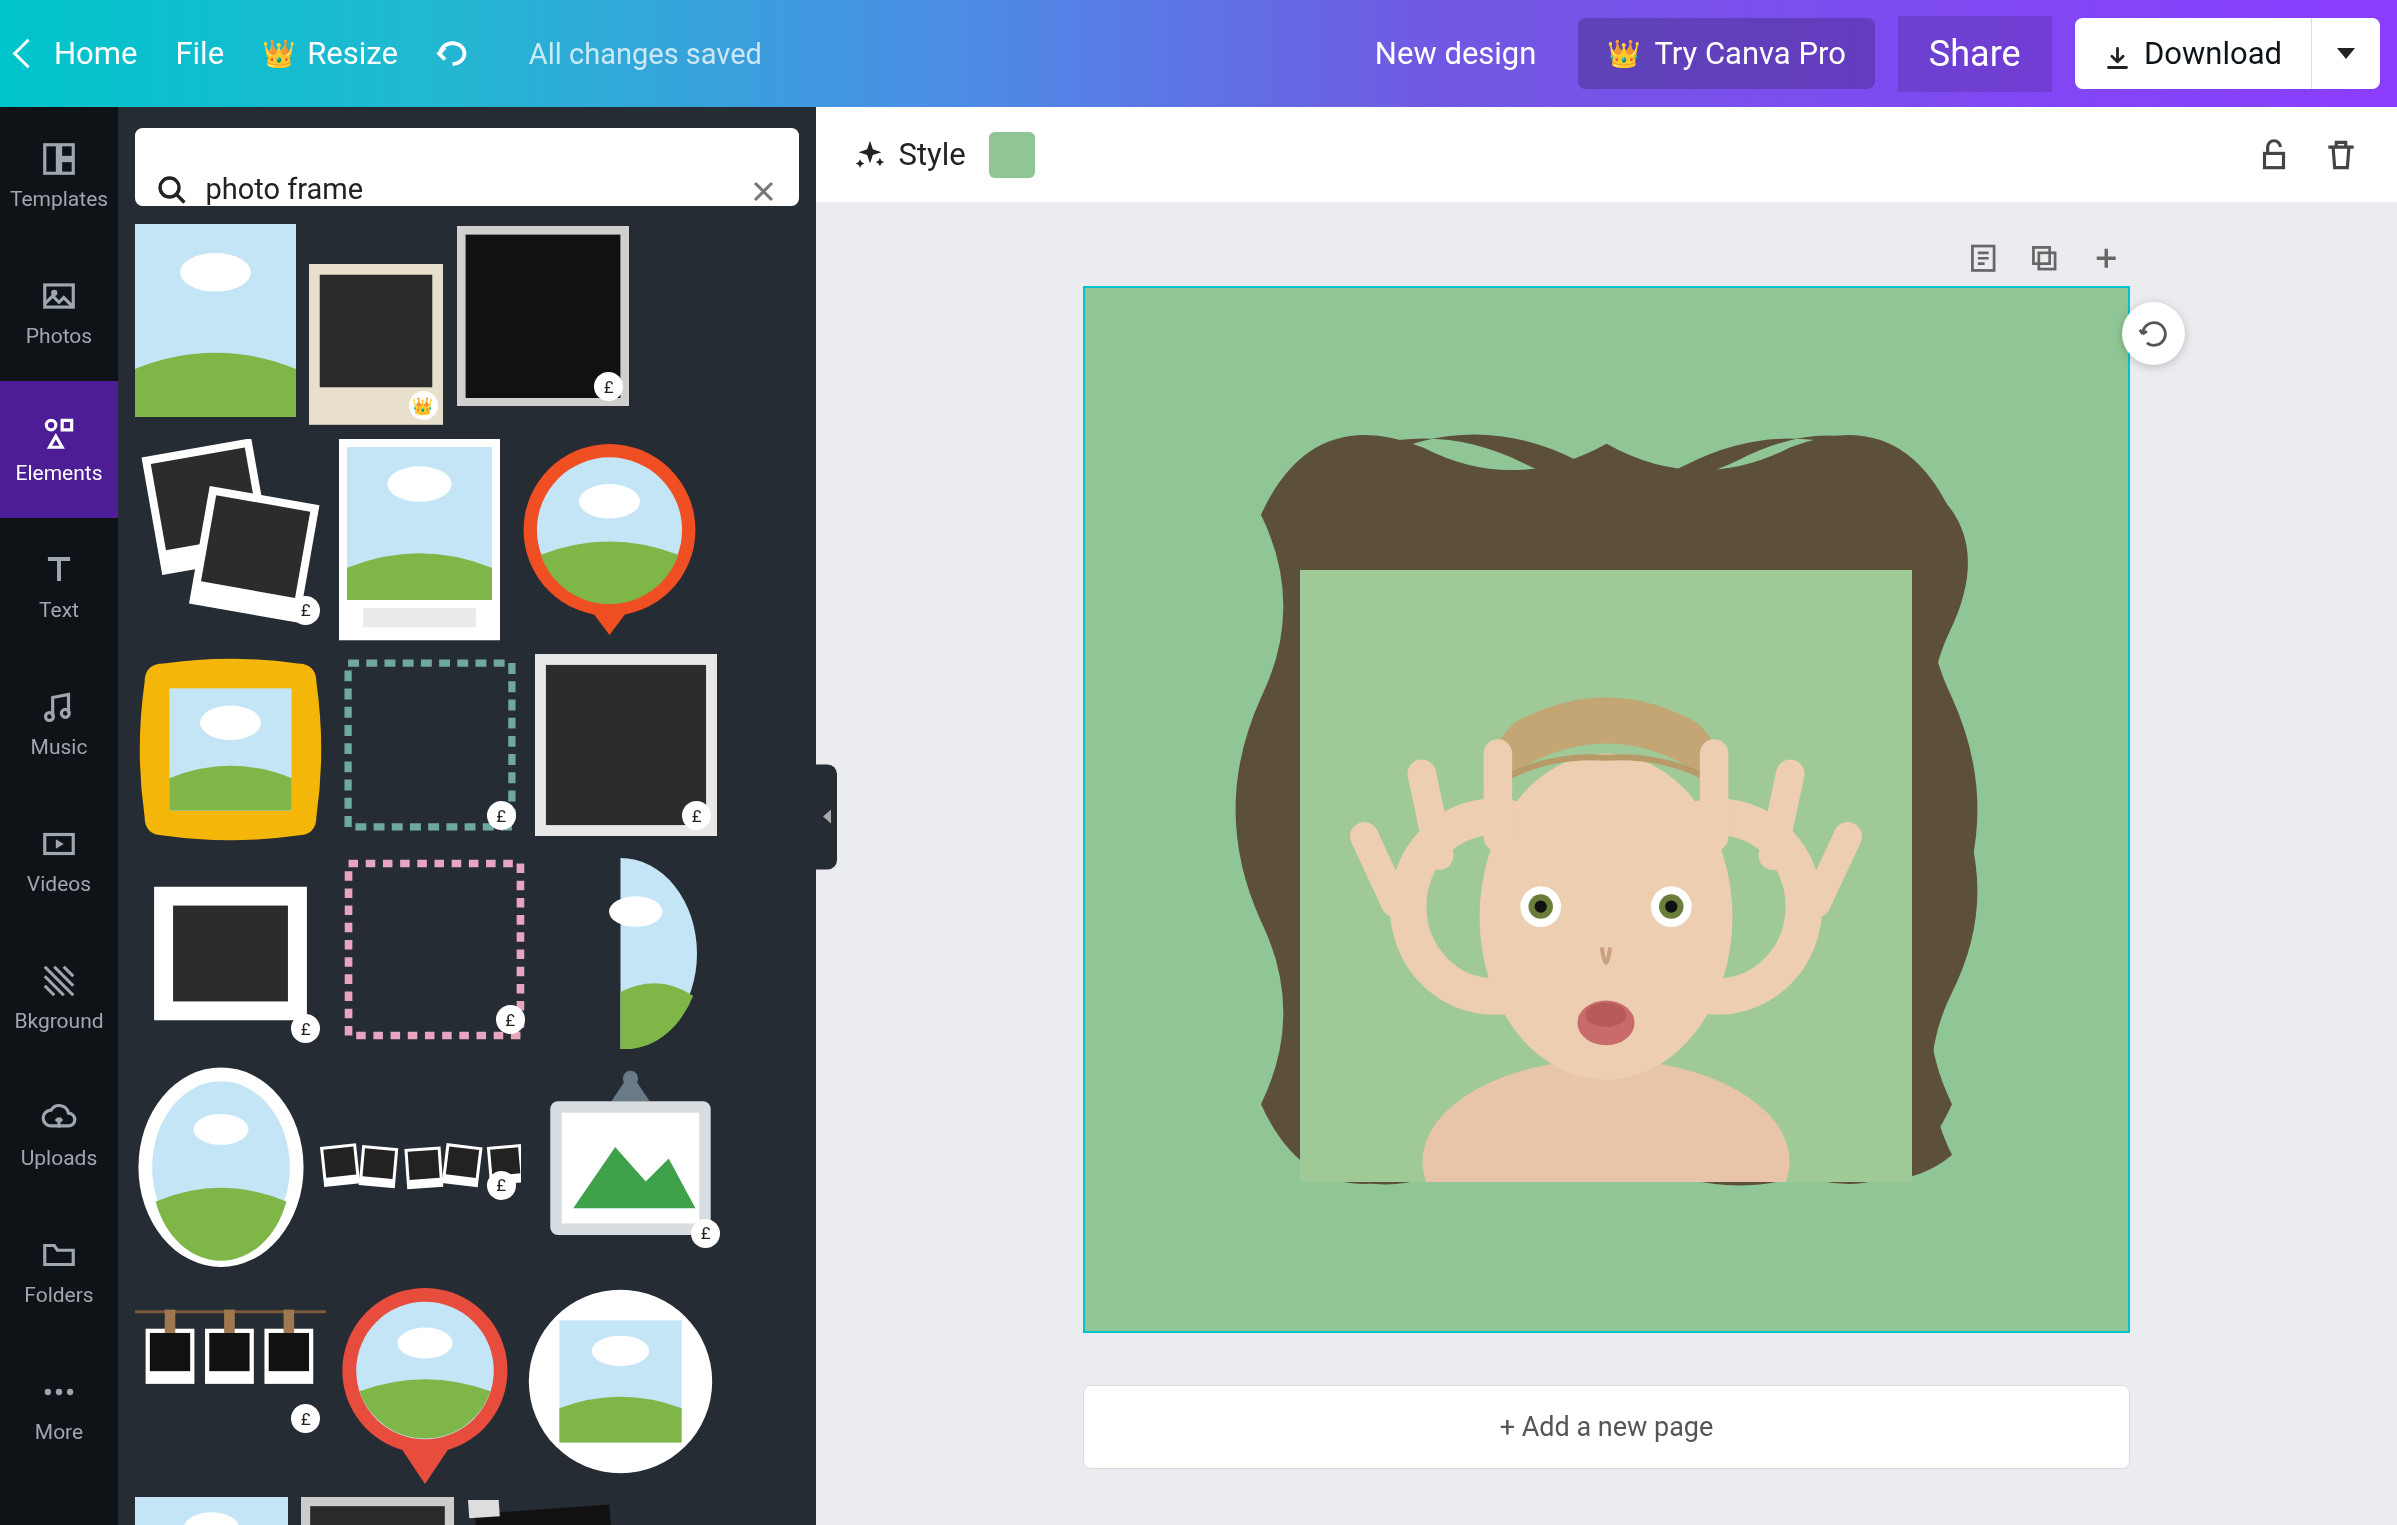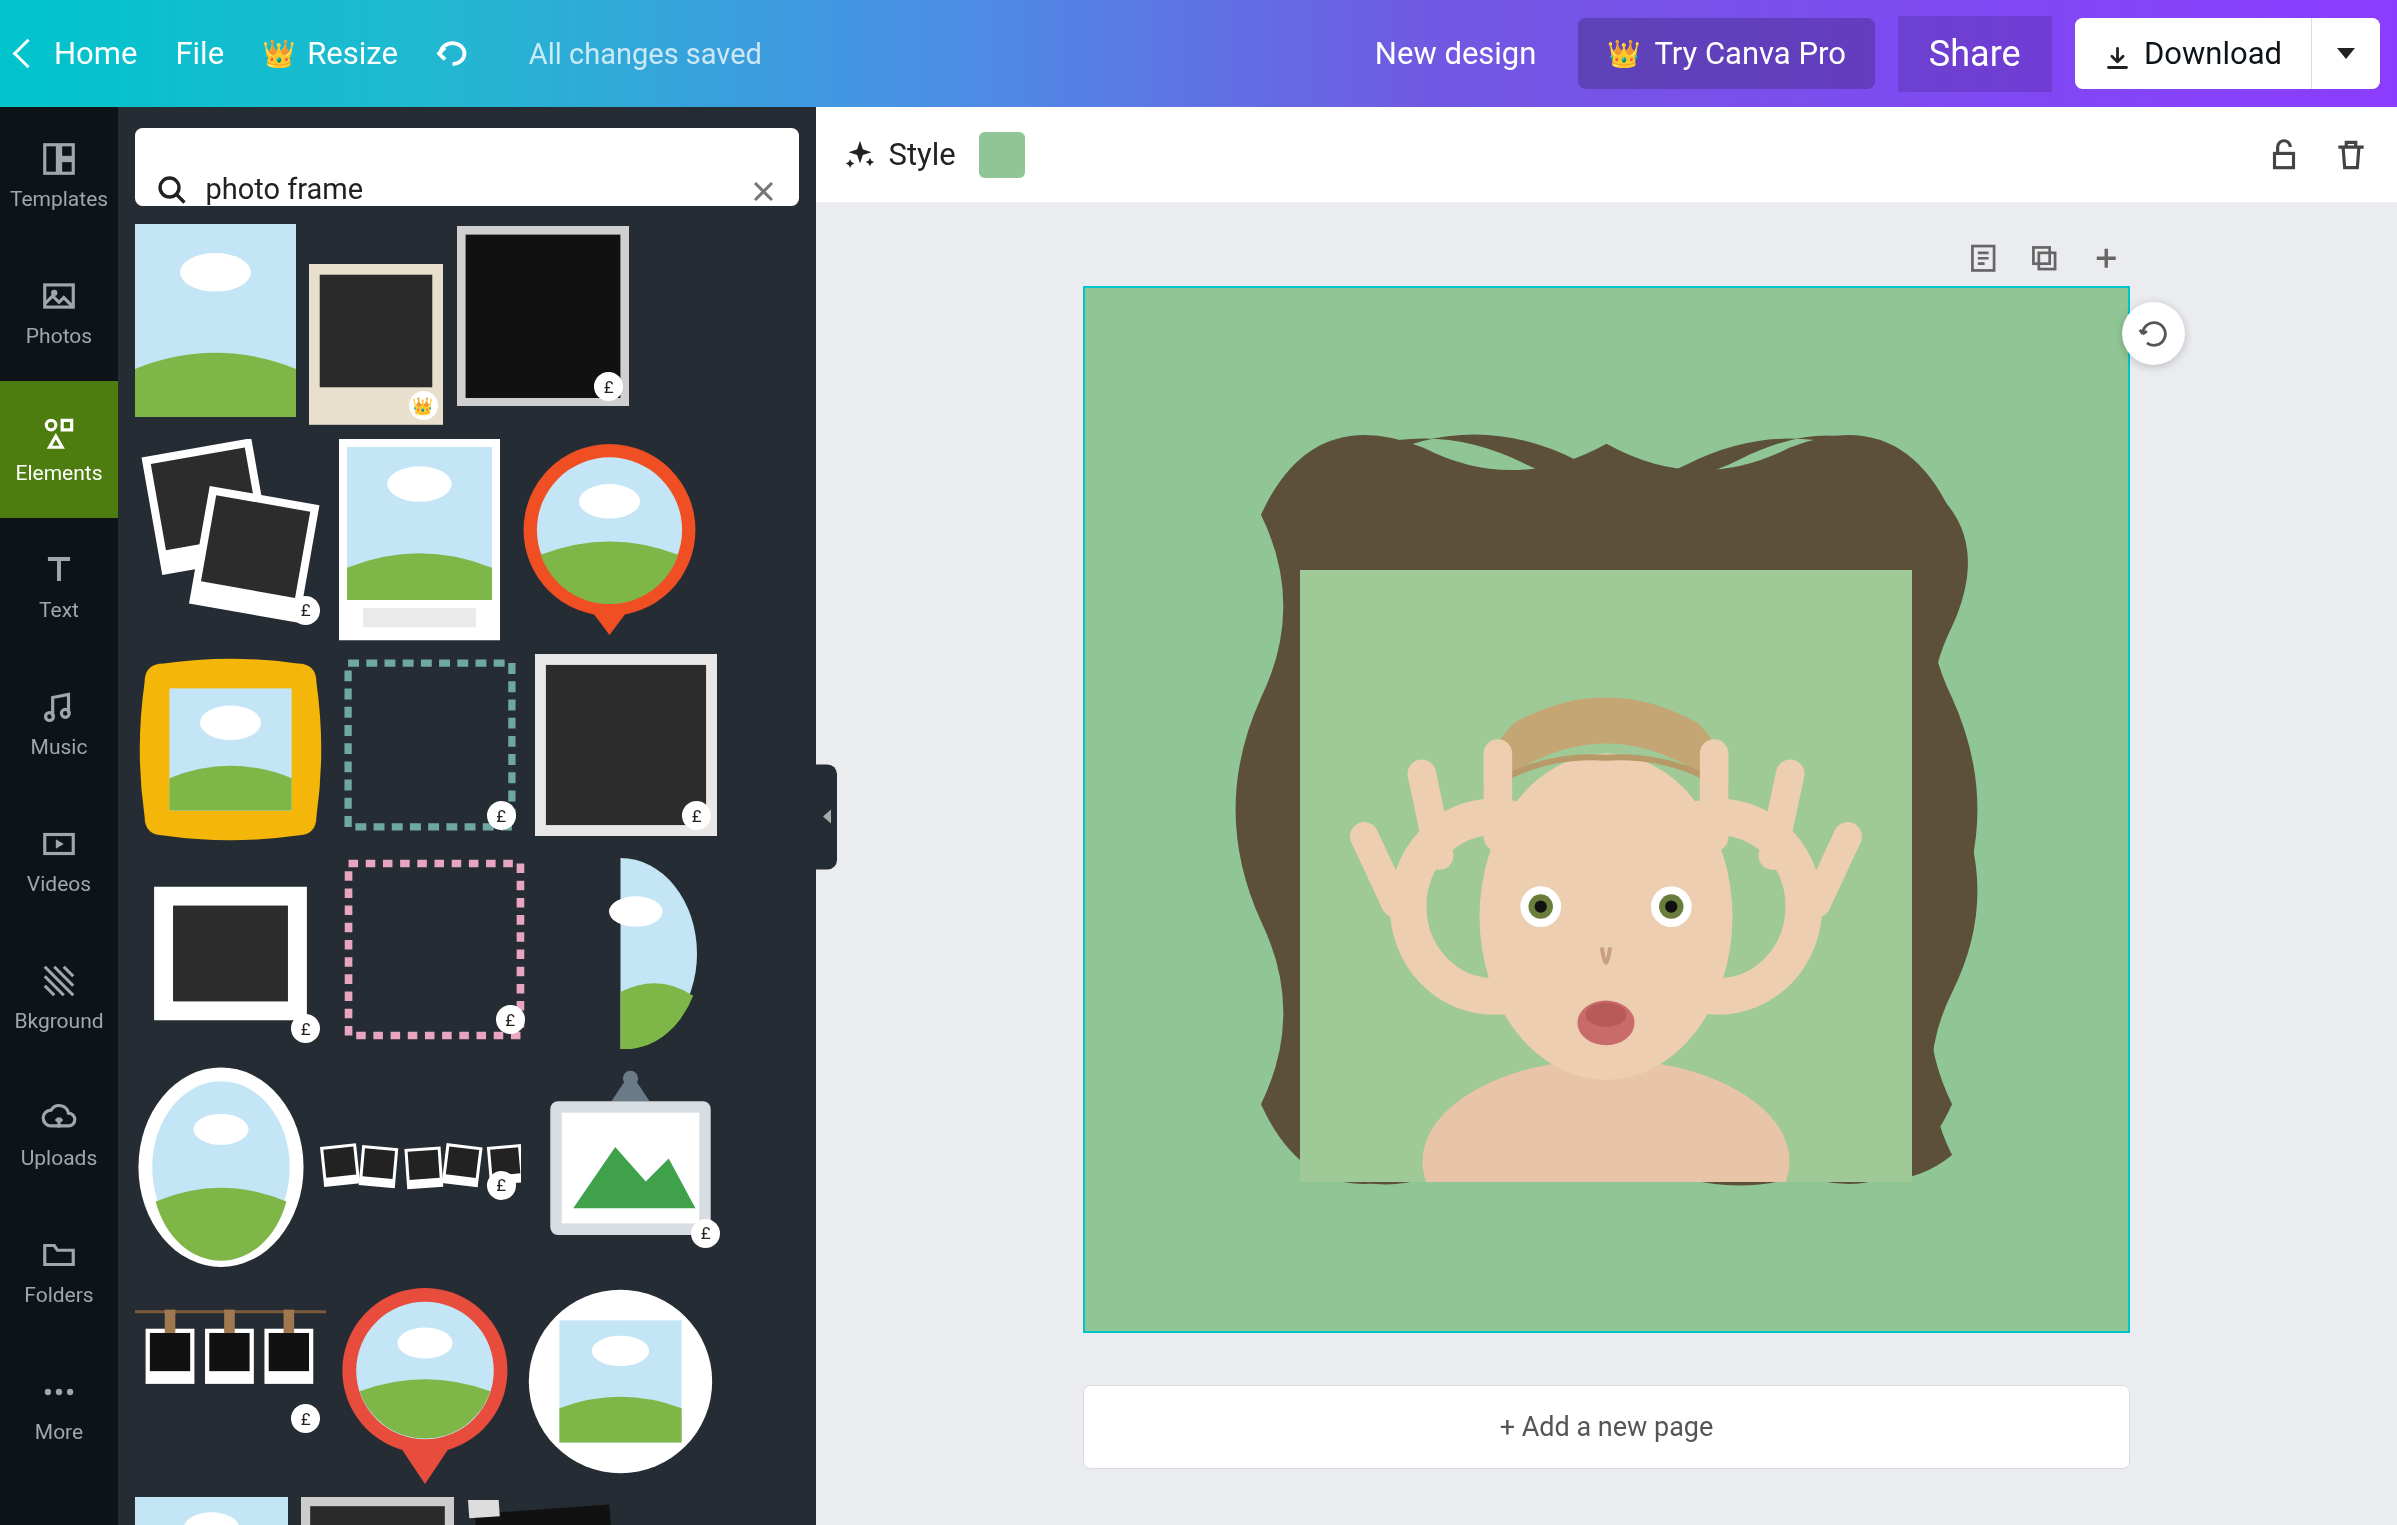--- a/index.html
+++ b/index.html
@@ -19,34 +19,34 @@
 .try-pro{background:rgba(0,0,0,0.2);border-radius:7.6px;padding:17px 29px;display:flex;align-items:center;gap:13.4px;font-size:31px;cursor:pointer}
 .share-btn{background:rgba(0,0,0,0.13);border-radius:0;padding:17px 31px;font-size:36px;cursor:pointer}
 .download-group{display:flex;background:#fff;border-radius:7.6px;overflow:hidden}
 .download-btn{display:flex;align-items:flex-end;gap:13.4px;padding:17px 29px;color:#0e1318;font-size:31px;cursor:pointer}
 .dl-icon{width:27px;height:27px}
 .dl-caret{border-left:1px solid #ddd;padding:17px 25px;display:flex;align-items:center;cursor:pointer}
 .caret-down{width:0;height:0;border-left:9.6px solid transparent;border-right:9.6px solid transparent;border-top:11.5px solid #222}
 .main{display:flex;height:calc(100% - 107px)}
 .sidebar{width:118px;background:#0e1318;display:flex;flex-direction:column;align-items:center}
 .sb-item{width:100%;height:137px;display:flex;flex-direction:column;align-items:center;justify-content:center;gap:9.6px;color:#a0a6ad;cursor:pointer;font-size:21px}
-.sb-item.active{background:#4d7c0f;color:#fff}
+.sb-item.active{background:#4c1d95;color:#fff}
 .sb-icon{width:38px;height:38px}
 .panel{width:698px;background:#252c33;position:relative;padding:21px 17px}
 .search-box{background:#fff;border-radius:7.6px;height:78px;display:flex;align-items:flex-end;padding:0 21px;gap:17px}
 .search-icon{width:32.5px;height:32.5px;flex-shrink:0}
 .search-input{flex:1;border:none;outline:none;font-size:29px;color:#222}
 .clear-btn{width:29px;height:29px;cursor:pointer;color:#777}
 .grid{margin-top:19px;display:flex;flex-wrap:wrap;gap:13.4px;align-content:flex-start}
 .el{position:relative;cursor:pointer;display:flex;align-items:center;justify-content:center}
 .badge{position:absolute;bottom:5.7px;right:5.7px;width:29px;height:29px;border-radius:50%;background:#fff;display:flex;align-items:center;justify-content:center;font-size:17px;color:#222}
 .panel-collapse{position:absolute;right:-21px;top:50%;transform:translateY(-50%);width:21px;height:105px;background:#252c33;border-radius:0 9.6px 9.6px 0;display:flex;align-items:center;justify-content:center;cursor:pointer}
 .panel-collapse::before{content:'';width:0;height:0;border-top:7.6px solid transparent;border-bottom:7.6px solid transparent;border-right:8.6px solid #aaa}
 .editor{flex:1;display:flex;flex-direction:column}
-.toolbar{height:96px;background:#fff;display:flex;align-items:center;padding:0 27px;gap:23px;border-bottom:1px solid #eee}
+.toolbar{height:96px;background:#fff;display:flex;align-items:center;padding:0 37px;gap:23px;border-bottom:1px solid #eee}
 .style-btn{display:flex;align-items:center;gap:11.5px;font-size:31px;cursor:pointer;color:#222}
 .style-icon{width:34px;height:34px}
 .color-swatch{width:46px;height:46px;background:#90c695;border-radius:5.7px;cursor:pointer}
 .tool-right{margin-left:auto;display:flex;gap:29px;align-items:center}
 .tool-icon{width:38px;height:38px;cursor:pointer;color:#444}
 .canvas-area{flex:1;display:flex;flex-direction:column;align-items:center;padding-top:39px;position:relative}
 .canvas-actions{width:1047px;display:flex;justify-content:flex-end;gap:29px;margin-bottom:11.5px;padding-right:7.6px}
 .ca-icon{width:32.5px;height:32.5px;cursor:pointer;color:#666}
 .canvas{width:1047px;height:1047px;background:#90c695;border:2.9px solid #00c4cc;position:relative;display:flex;align-items:center;justify-content:center}
 .rotate-handle{position:absolute;top:14.3px;right:-57px;width:63px;height:63px;background:#fff;border-radius:50%;box-shadow:0 1.9px 9.6px rgba(0,0,0,0.2);display:flex;align-items:center;justify-content:center;cursor:pointer}

